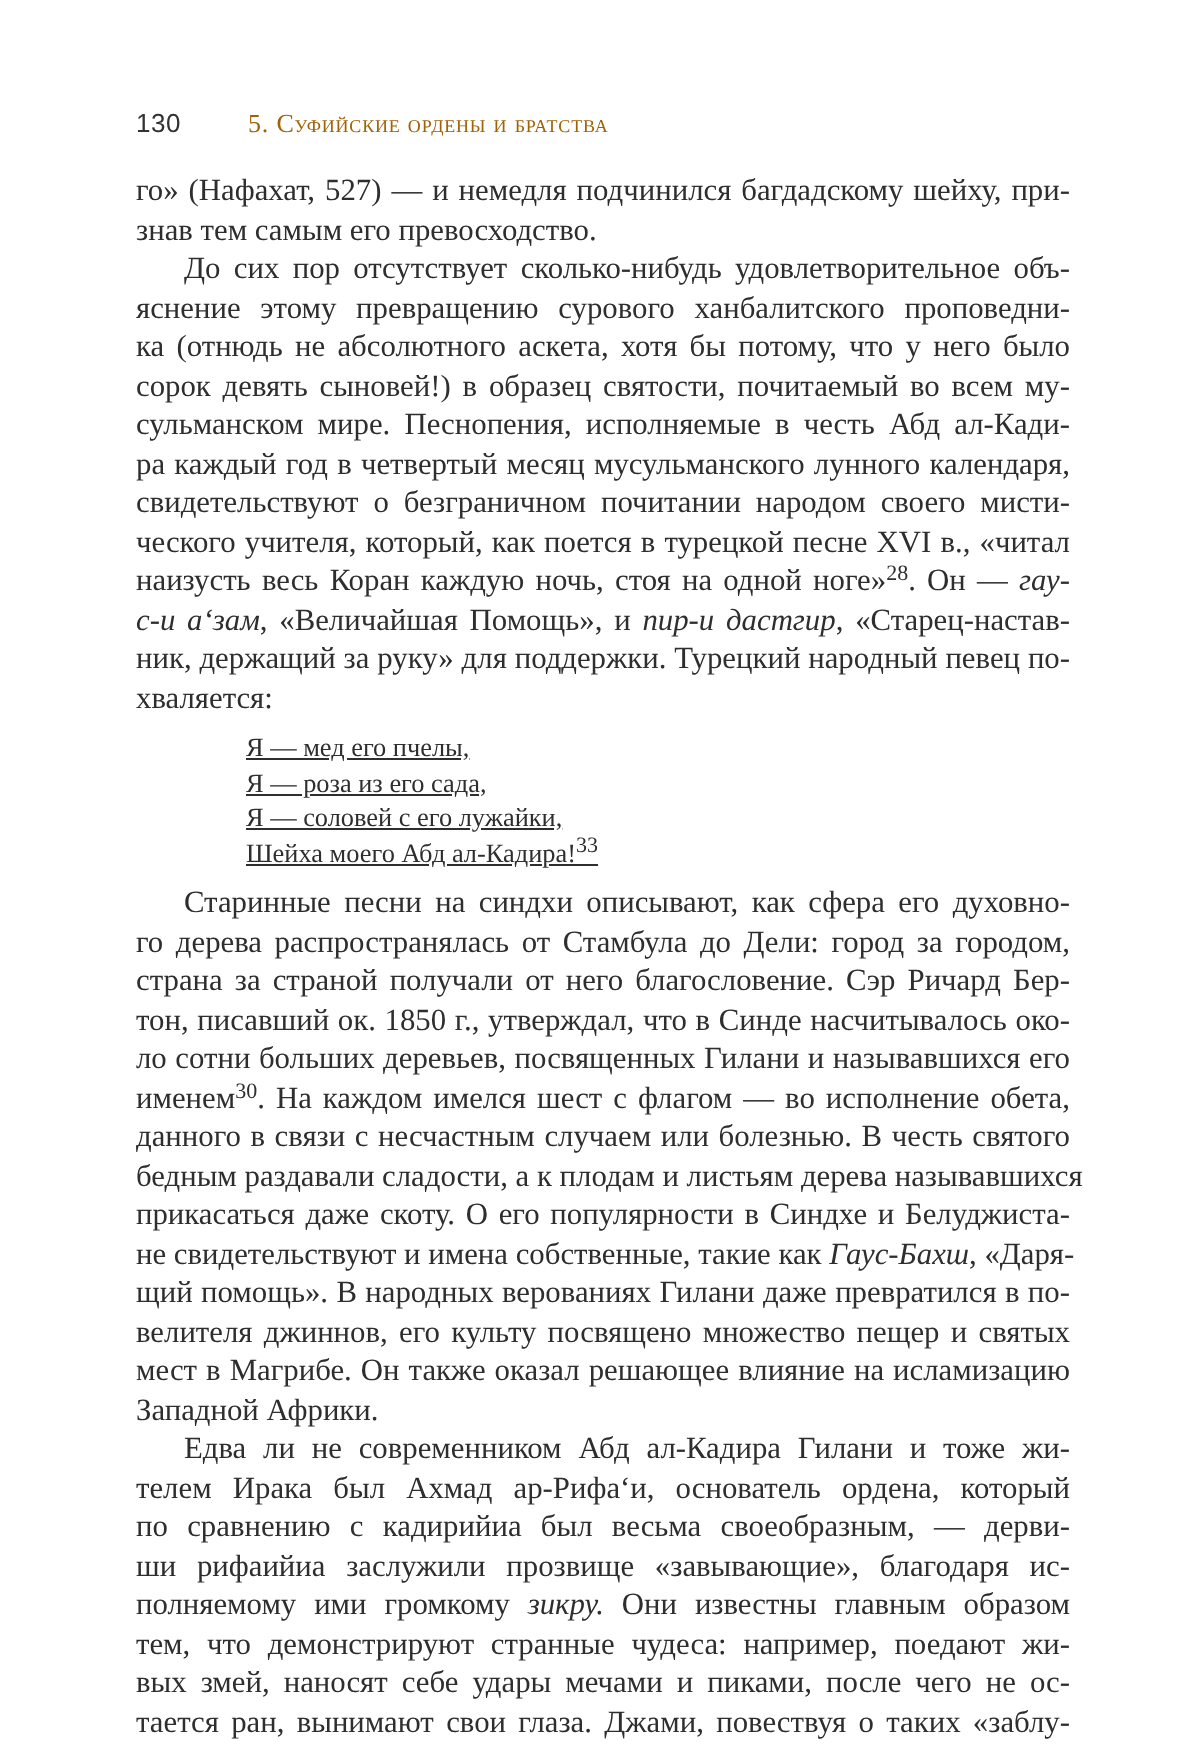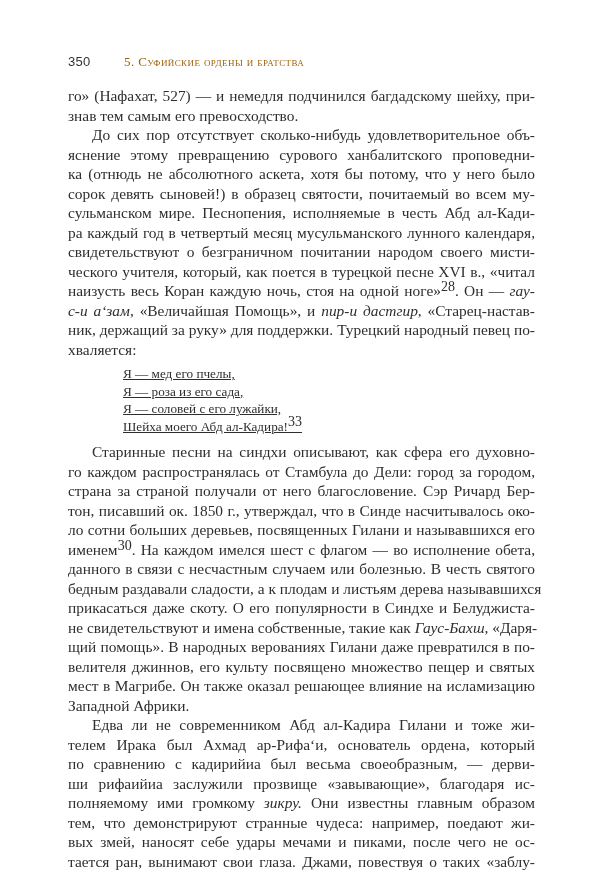--- a/index.html
+++ b/index.html
@@ -8,30 +8,30 @@
   .header { position: absolute; top: 52px; left: 68px; width: 470px; height: 20px;
             font-size: 13.5px; line-height: 20px; white-space: nowrap; }
   .page-num { display: inline-block; width: 56px; font-family: "Liberation Sans", "DejaVu Sans", sans-serif; font-size: 13px; letter-spacing: 0.3px; color: #333; }
   .running-title { font-variant: small-caps; font-size: 13px; letter-spacing: 0.4px; color: #a16207; }
   .body { position: absolute; top: 86px; left: 68px; width: 467px; }
   .line { display: block; font-size: 15.4px; line-height: 19.5px; height: 19.5px;
           white-space: nowrap; text-align: justify; text-align-last: justify; overflow: visible; }
   .line.last { text-align-last: left; }
   .line.indent { padding-left: 24px; }
   i { font-style: italic; }
-  sup { font-size: 14px; line-height: 0; vertical-align: 5px; }
+  sup { font-size: 11px; line-height: 0; vertical-align: 5px; }
   .poem { padding-left: 55px; margin: 6px 0 7px 0; }
   .poem .pline { display: block; font-size: 13.2px; line-height: 17.5px; height: 17.5px; white-space: nowrap; text-decoration: underline; }
   .w { white-space: pre; }
 </style>
 </head>
 <body>
 
 <div class="header">
-  <span class="page-num">350</span><span class="running-title">5. Суфийские ордены и братства</span>
+  <span class="page-num">130</span><span class="running-title">5. Суфийские ордены и братства</span>
 </div>
 
 <div class="body">
 
   <div>
     <span class="line">го» (Нафахат, 527) — и немедля подчинился багдадскому шейху, при-</span>
     <span class="line last">знав тем самым его превосходство.</span>
   </div>
 
   <div>
@@ -51,21 +51,21 @@
 
   <div class="poem">
     <span class="pline">Я — мед его пчелы,</span>
     <span class="pline">Я — роза из его сада,</span>
     <span class="pline">Я — соловей с его лужайки,</span>
     <span class="pline"><span>Шейха моего Абд ал-Кадира!</span><sup>33</sup></span>
   </div>
 
   <div>
     <span class="line indent">Старинные песни на синдхи описывают, как сфера его духовно-</span>
-    <span class="line">го каждом распространялась от Стамбула до Дели: город за городом,</span>
+    <span class="line">го дерева распространялась от Стамбула до Дели: город за городом,</span>
     <span class="line">страна за страной получали от него благословение. Сэр Ричард Бер-</span>
     <span class="line">тон, писавший ок. 1850 г., утверждал, что в Синде насчитывалось око-</span>
     <span class="line">ло сотни больших деревьев, посвященных Гилани и называвшихся его</span>
     <span class="line"><span>именем</span><sup>30</sup><span class="w">. На каждом имелся шест с флагом — во исполнение обета,</span></span>
     <span class="line">данного в связи с несчастным случаем или болезнью. В честь святого</span>
     <span class="line">бедным раздавали сладости, а к плодам и листьям дерева называвшихся</span>
     <span class="line">прикасаться даже скоту. О его популярности в Синдхе и Белуджиста-</span>
     <span class="line"><span class="w">не свидетельствуют и имена собственные, такие как </span><i>Гаус-Бахш</i><span class="w">, «Даря-</span></span>
     <span class="line">щий помощь». В народных верованиях Гилани даже превратился в по-</span>
     <span class="line">велителя джиннов, его культу посвящено множество пещер и святых</span>

